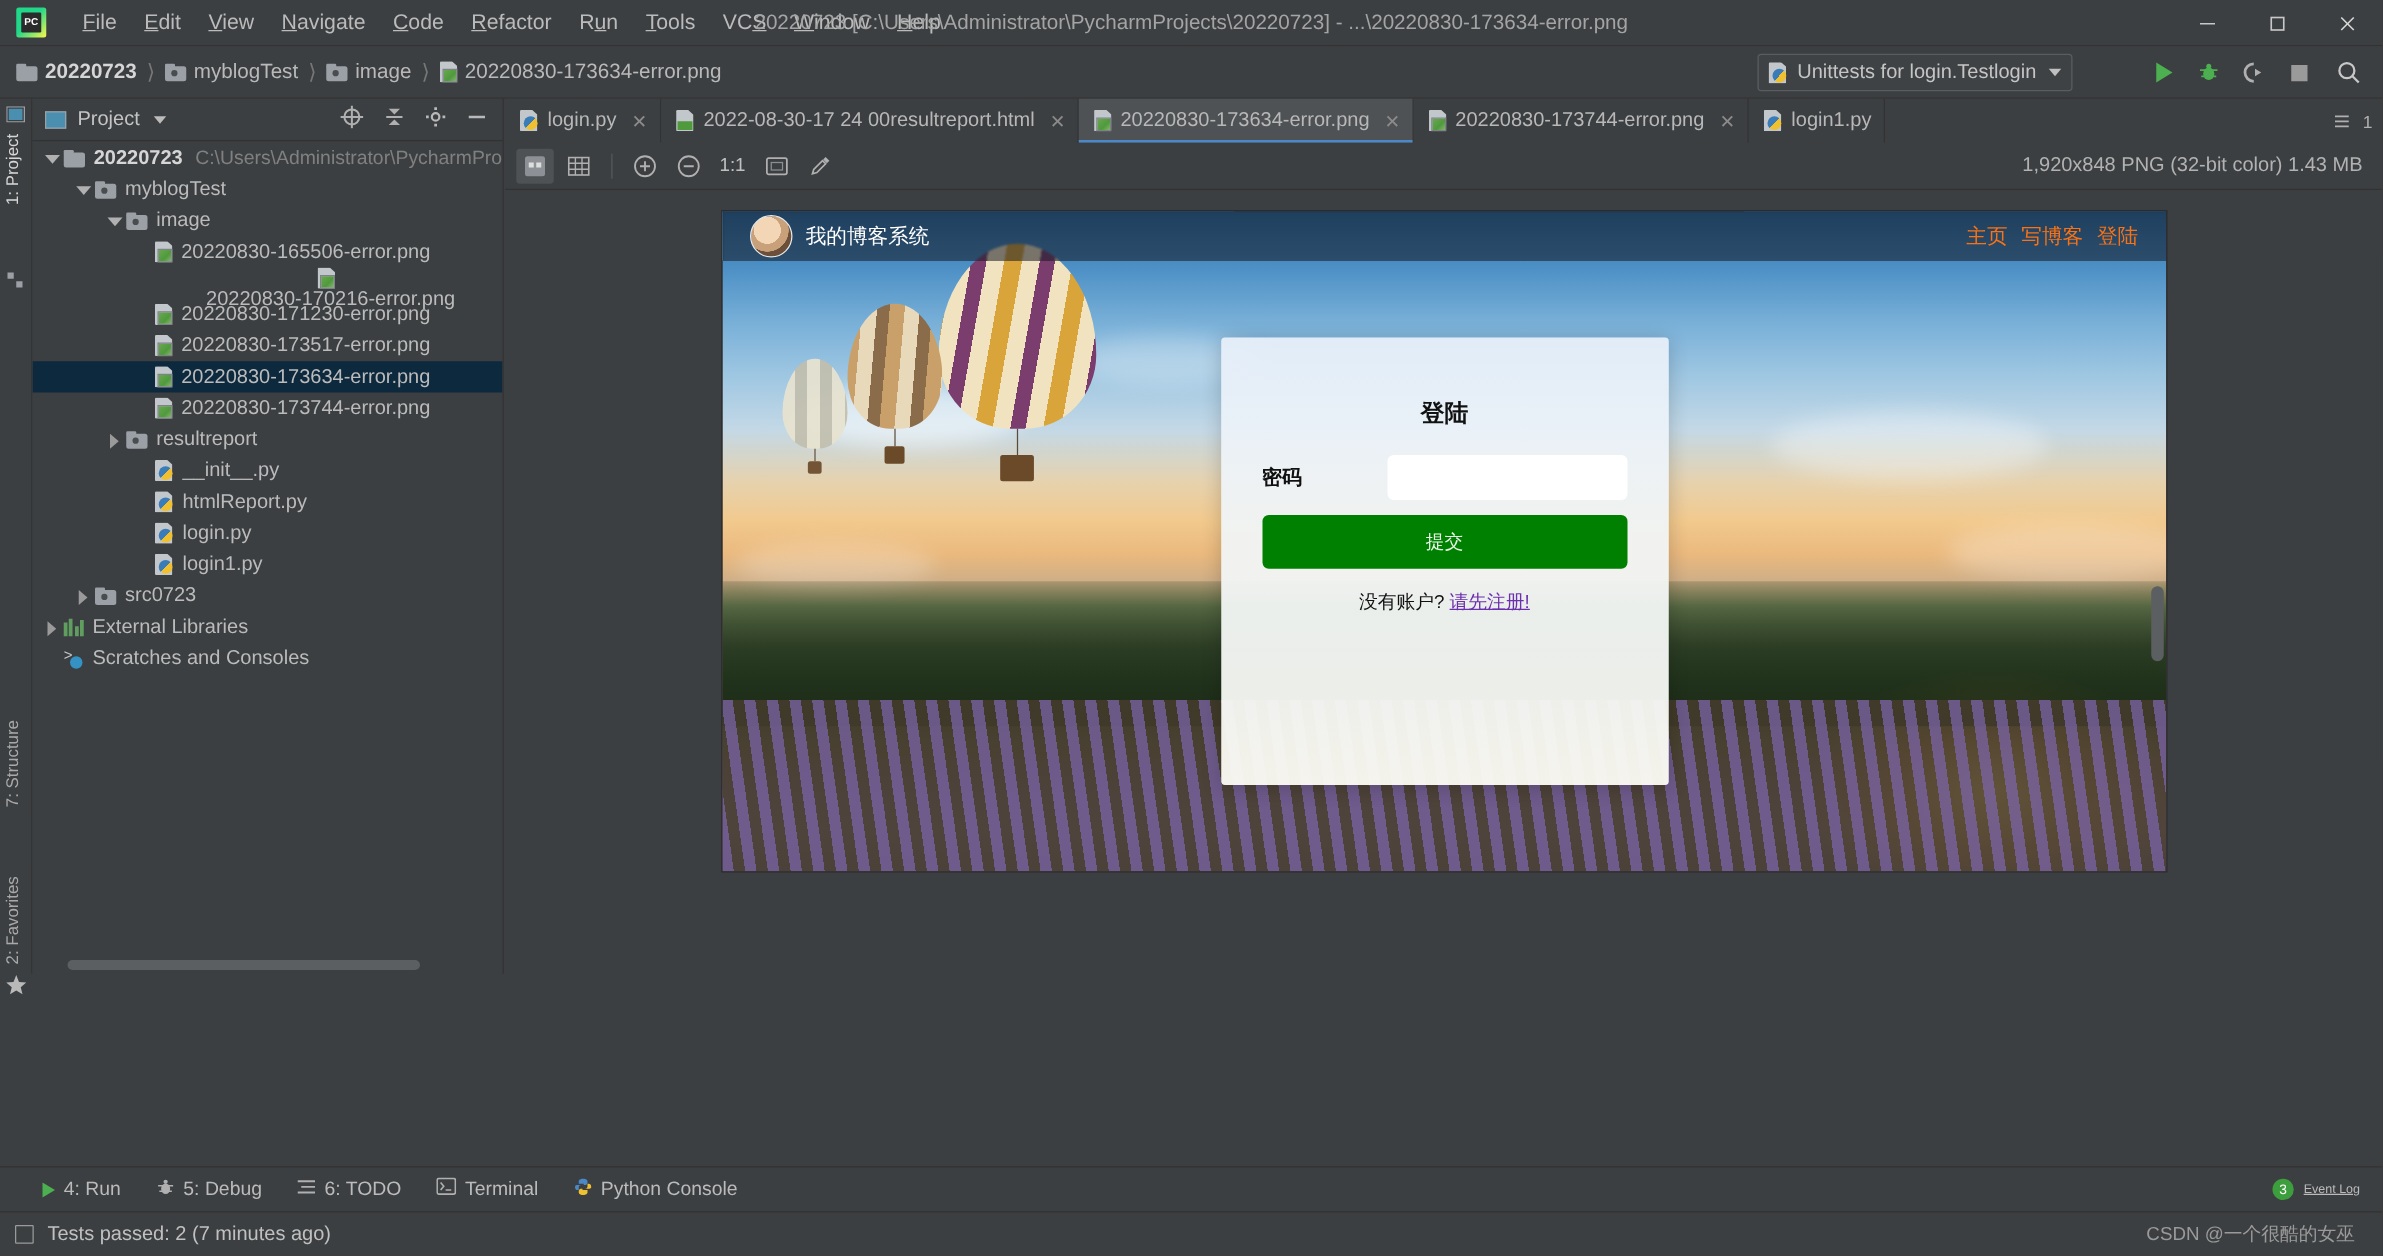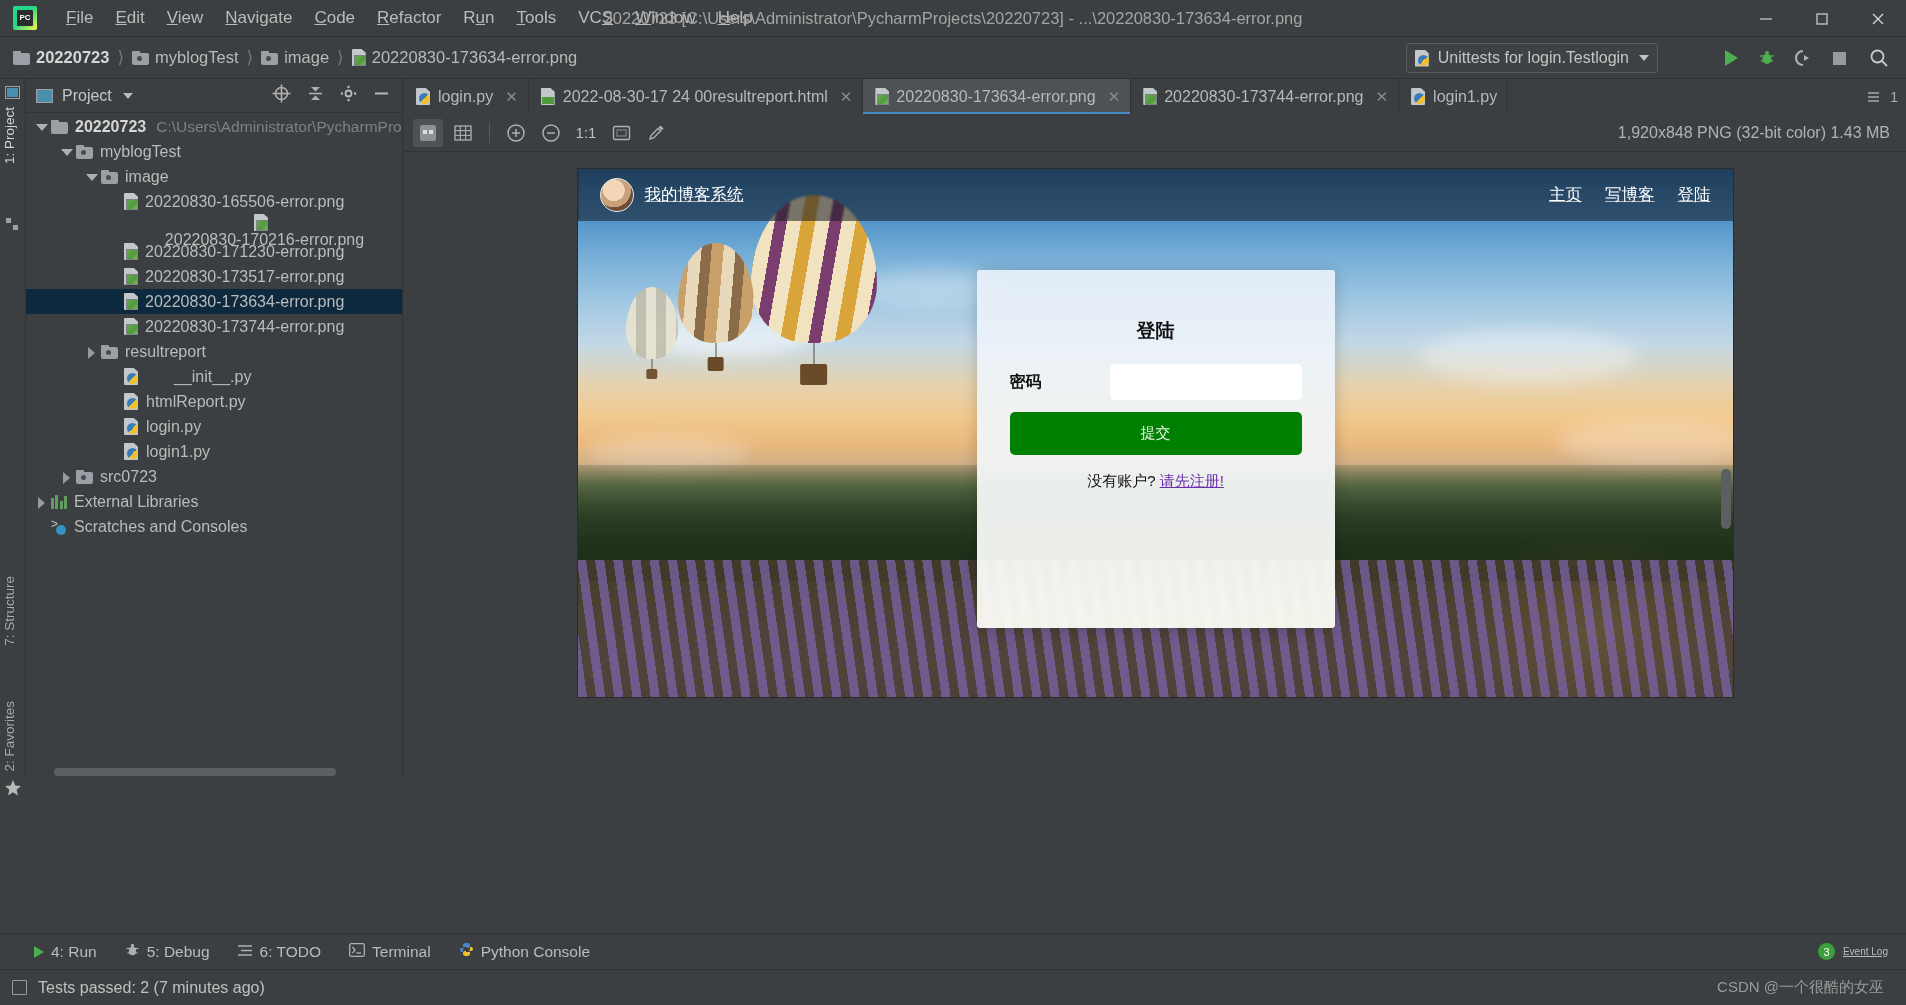--- a/index.html
+++ b/index.html
@@ -237,32 +237,31 @@
   .b-stripes-c { background: repeating-linear-gradient(90deg,#e8e3d0 0 10px,#c2bfae 10px 20px); }
 
   .field { position:absolute; left:0; right:0; bottom:0; height:26%;
     background: repeating-linear-gradient(82deg, rgba(110,90,140,.95) 0 9px, rgba(70,60,45,.85) 9px 18px);
   }
   .treeline { position:absolute; left:0; right:0; bottom:22%; height:22%;
     background: linear-gradient(to bottom, rgba(40,60,30,.2), rgba(25,40,20,.95));
   }
 
   .sitebar {
-    position:absolute; left:0; right:0; top:0; height:52px;
+    position:absolute; left:0; right:0; top:0; height:40px;
     background: rgba(20,26,34,0.55); display:flex; align-items:center; padding:0 22px;
     backdrop-filter: blur(1px);
-    text-decoration: underline;
   }
   .siteavatar {
     width:34px;height:34px;border-radius:50%;
     background: radial-gradient(circle at 40% 35%, #f3d6b6 0 38%, #c8a07a 39% 60%, #6b4f3a 61% 100%);
     border:1.5px solid #e8e8e8; flex:0 0 auto;
   }
   .sitetitle { color:#fff; font-size:16.5px; margin-left:11px; }
-  .sitenav { margin-left:auto; display:flex; gap:23px; color:#ffffff; font-size:16.5px; }
+  .sitenav { margin-left:auto; display:flex; gap:11px; color:#f97316; font-size:16.5px; }
 
   .logincard {
     position:absolute; left:399px; top:101px; width:358px; height:358px;
     background: linear-gradient(to bottom, rgba(232,240,250,0.93), rgba(252,252,244,0.95));
     border-radius:3px; box-shadow: 0 2px 16px rgba(0,0,0,.2);
     padding: 26px 33px 0 33px;
   }
   .logincard h2 { text-align:center; font-size:19px; color:#111; margin-top:22px; font-weight:bold; }
   .frow { display:flex; align-items:center; margin-top:20px; }
   .frow .flabel { width:100px; font-size:16px; font-weight:bold; color:#111; }
@@ -527,21 +526,21 @@
       </div>
 
       <div class="trow" style="padding-left:58px;">
         <span class="arrow right"></span>
         <span class="folder-ico">
             <span class="folder-dot"></span>
           </span>
         <span class="tname">resultreport</span>
       </div>
 
-      <div class="trow" style="padding-left:98px;gap:28px;">
+      <div class="trow" style="padding-left:98px;">
         <span class="py-ico">
             <span class="pyg"></span>
           </span>
         <span class="tname">__init__.py</span>
       </div>
       <div class="trow" style="padding-left:98px;">
         <span class="py-ico">
             <span class="pyg"></span>
           </span>
         <span class="tname">htmlReport.py</span>

